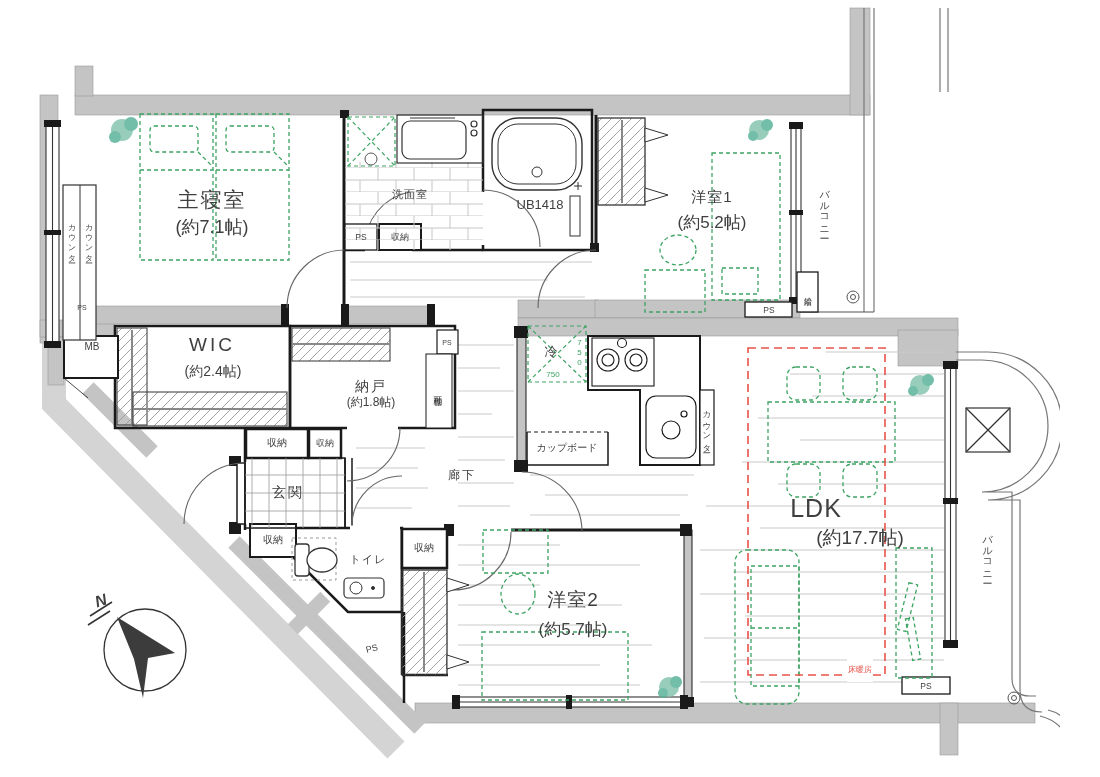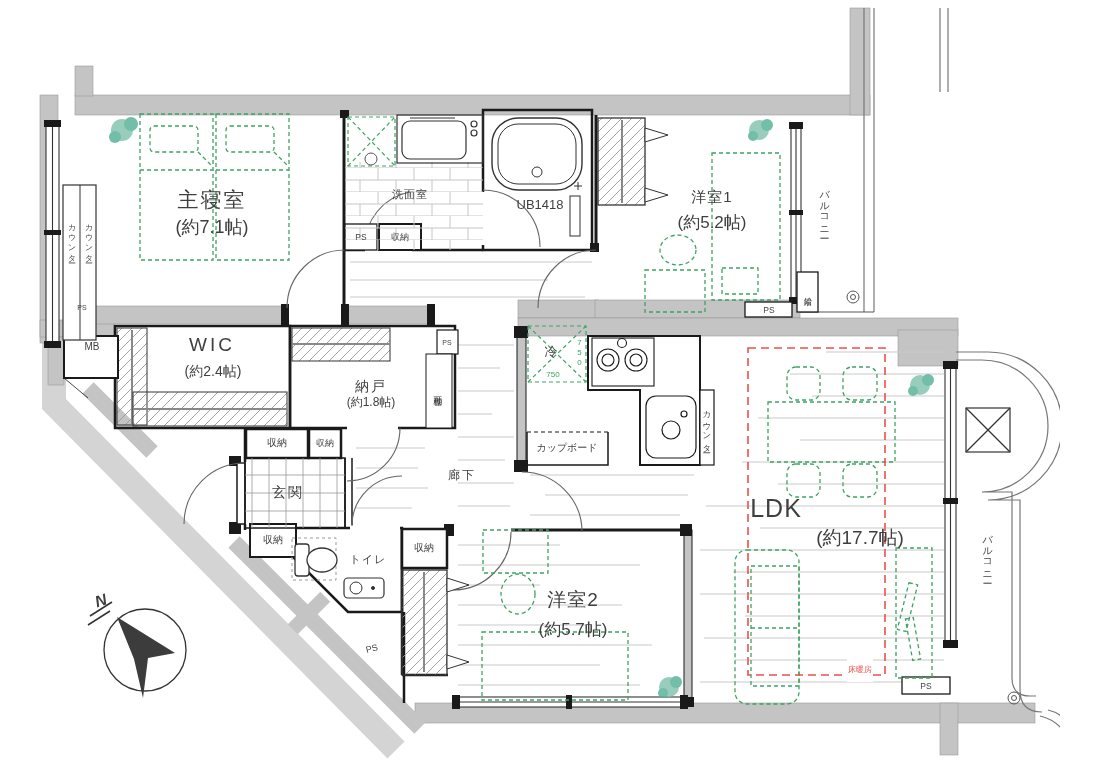--- a/index.html
+++ b/index.html
@@ -336,21 +336,21 @@
 </svg>
 
 <div class="lb" style="left:212px;top:199px;font-size:21px;letter-spacing:2px">主寝室</div>
 <div class="lb" style="left:212px;top:227px;font-size:18px">(約7.1帖)</div>
 <div class="lb" style="left:410px;top:194px;font-size:11px;letter-spacing:1px">洗面室</div>
 <div class="lb" style="left:540px;top:204px;font-size:13px">UB1418</div>
 <div class="lb" style="left:712px;top:196px;font-size:15px;letter-spacing:1px">洋室1</div>
 <div class="lb" style="left:712px;top:222px;font-size:17px">(約5.2帖)</div>
 <div class="lb" style="left:573px;top:599px;font-size:19px;letter-spacing:1px">洋室2</div>
 <div class="lb" style="left:573px;top:629px;font-size:17px">(約5.7帖)</div>
-<div class="lb" style="left:776px;top:508px;font-size:25px;letter-spacing:1px">LDK</div>
+<div class="lb" style="left:816px;top:508px;font-size:25px;letter-spacing:1px">LDK</div>
 <div class="lb" style="left:860px;top:537px;font-size:19px">(約17.7帖)</div>
 <div class="lb" style="left:212px;top:344px;font-size:19px;letter-spacing:3px">WIC</div>
 <div class="lb" style="left:213px;top:371px;font-size:14px">(約2.4帖)</div>
 <div class="lb" style="left:371px;top:386px;font-size:14px;letter-spacing:2px">納戸</div>
 <div class="lb" style="left:371px;top:402px;font-size:12px">(約1.8帖)</div>
 <div class="lb" style="left:288px;top:492px;font-size:14px;letter-spacing:2px">玄関</div>
 <div class="lb" style="left:462px;top:475px;font-size:12px;letter-spacing:2px">廊下</div>
 <div class="lb" style="left:368px;top:559px;font-size:11px;letter-spacing:1px">トイレ</div>
 
 <div class="lb v" style="left:824px;top:208px;font-size:10px">バルコニー</div>

